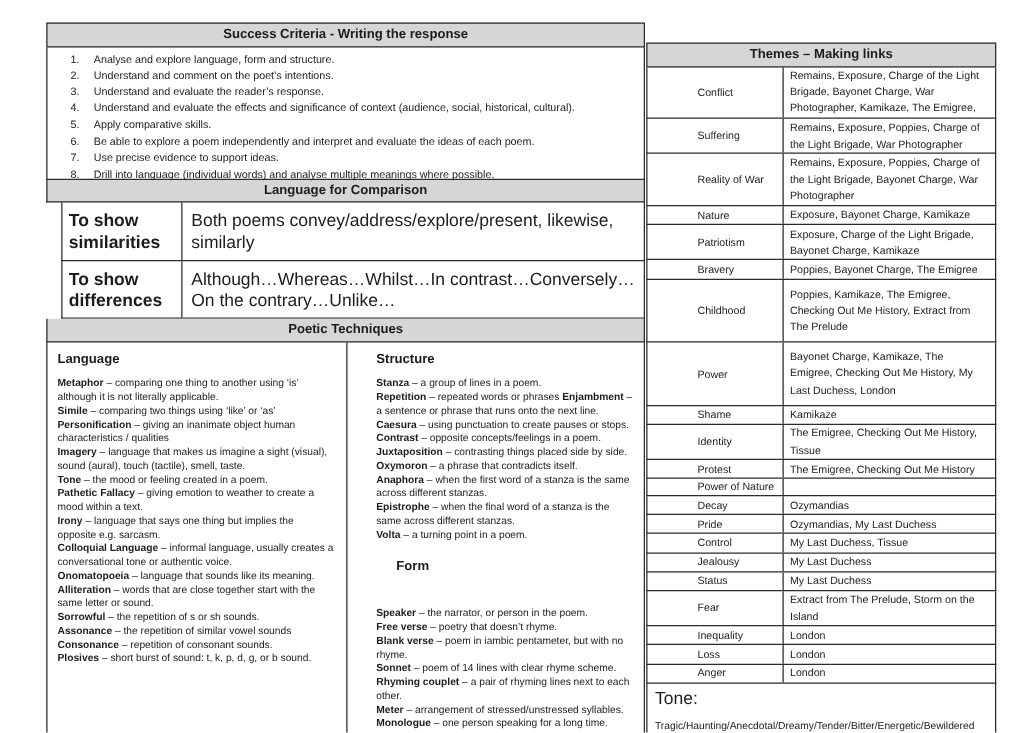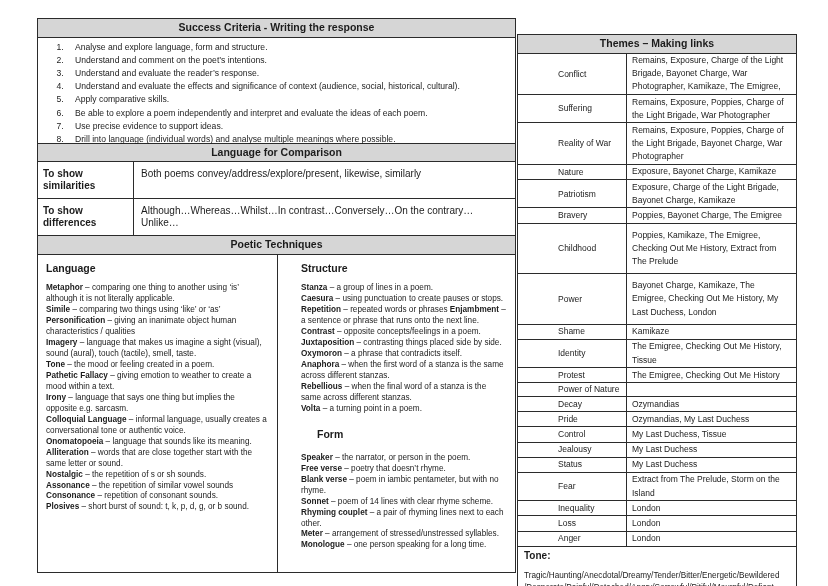--- a/index.html
+++ b/index.html
@@ -22,44 +22,44 @@
 
   
   .sc-body{
     border:1px solid #2b2b2b;border-top:none;height:106px;
     font-size:8.6px;padding:3px 6px 0 0;
   }
   .sc-body ol{margin:1px 0 0 0;padding-left:28px;}
   .sc-body li{margin-bottom:1.6px;padding-left:9px;line-height:1.35;}
 
   
-  .cmp-row{display:flex;border:1px solid #2b2b2b;border-top:none;font-size:10px;}
+  .cmp-row{display:flex;border:1px solid #2b2b2b;border-top:none;font-size:14px;margin-left:12px;}
   .cmp-label{width:96px;font-weight:bold;border-right:1px solid #2b2b2b;padding:6px 5px;line-height:1.2;}
   .cmp-value{flex:1;padding:6px 7px;line-height:1.2;}
 
   
   .pt-cols{display:flex;border:1px solid #2b2b2b;border-top:none;height:318px;gap:15px;}
   .pt-col{padding:5px 9px 0 8px;}
   .pt-col-lang{width:240px;border-right:1px solid #2b2b2b;}
   .pt-col-struct{flex:1;}
   .pt-heading{font-weight:bold;font-size:10.5px;margin:2px 0 9px 0;}
-  .pt-heading.form{margin-top:13px;margin-bottom:13px;padding-left:16px;}
+  .pt-heading.form{margin-top:13px;margin-bottom:27px;padding-left:16px;}
   .term-line{font-size:8.2px;line-height:1.34;}
   .term-line b{font-weight:bold;}
 
   
   .theme-row{display:flex;border:1px solid #2b2b2b;border-top:none;font-size:8.5px;min-height:13.5px;}
   .theme-name{width:73px;border-right:1px solid #2b2b2b;padding:1px 4px;display:flex;align-items:center;line-height:1.25;margin-left:36px;}
   .theme-poems{flex:1;padding:0.5px 5px;line-height:1.55;}
   .theme-row:nth-child(7) .theme-poems,
   .theme-row:nth-child(8) .theme-poems{padding-top:5px;padding-bottom:5px;}
 
   
   .tone-box{border:1px solid #2b2b2b;border-top:none;min-height:83px;padding:3px 6px;}
-  .tone-label{font-weight:bold;font-size:10px;}
+  .tone-label{font-weight:normal;font-size:14px;}
   .tone-text{font-size:8.2px;line-height:1.5;margin-top:9px;}
 </style>
 </head>
 <body>
 
 <div class="page">
 
   <div class="left-col stack">
     <div class="sec-header">Success Criteria - Writing the response</div>
     <div class="sc-body">
@@ -95,36 +95,36 @@
             <div class="term-line"><b>Metaphor</b> – comparing one thing to another using ‘is’ although it is not literally applicable.</div>
             <div class="term-line"><b>Simile</b> – comparing two things using ‘like’ or ‘as’</div>
             <div class="term-line"><b>Personification</b> – giving an inanimate object human characteristics / qualities</div>
             <div class="term-line"><b>Imagery</b> – language that makes us imagine a sight (visual), sound (aural), touch (tactile), smell, taste.</div>
             <div class="term-line"><b>Tone</b> – the mood or feeling created in a poem.</div>
             <div class="term-line"><b>Pathetic Fallacy</b> – giving emotion to weather to create a mood within a text.</div>
             <div class="term-line"><b>Irony</b> – language that says one thing but implies the opposite e.g. sarcasm.</div>
             <div class="term-line"><b>Colloquial Language</b> – informal language, usually creates a conversational tone or authentic voice.</div>
             <div class="term-line"><b>Onomatopoeia</b> – language that sounds like its meaning.</div>
             <div class="term-line"><b>Alliteration</b> – words that are close together start with the same letter or sound.</div>
-            <div class="term-line"><b>Nostalgic</b> – the repetition of s or sh sounds.</div>
+            <div class="term-line"><b>Sorrowful</b> – the repetition of s or sh sounds.</div>
             <div class="term-line"><b>Assonance</b> – the repetition of similar vowel sounds</div>
             <div class="term-line"><b>Consonance</b> – repetition of consonant sounds.</div>
             <div class="term-line"><b>Plosives</b> – short burst of sound: t, k, p, d, g, or b sound.</div>
           </div>
       </div>
       <div class="pt-col pt-col-struct">
         <div class="pt-heading">Structure</div>
         <div id="struct-terms">
             <div class="term-line"><b>Stanza</b> – a group of lines in a poem.</div>
+            <div class="term-line"><b>Repetition</b> – repeated words or phrases <b>Enjambment</b> – a sentence or phrase that runs onto the next line.</div>
             <div class="term-line"><b>Caesura</b> – using punctuation to create pauses or stops.</div>
-            <div class="term-line"><b>Repetition</b> – repeated words or phrases <b>Enjambment</b> – a sentence or phrase that runs onto the next line.</div>
             <div class="term-line"><b>Contrast</b> – opposite concepts/feelings in a poem. <b>Juxtaposition</b> – contrasting things placed side by side.</div>
             <div class="term-line"><b>Oxymoron</b> – a phrase that contradicts itself.</div>
             <div class="term-line"><b>Anaphora</b> – when the first word of a stanza is the same across different stanzas.</div>
-            <div class="term-line"><b>Rebellious</b> – when the final word of a stanza is the same across different stanzas.</div>
+            <div class="term-line"><b>Epistrophe</b> – when the final word of a stanza is the same across different stanzas.</div>
             <div class="term-line"><b>Volta</b> – a turning point in a poem.</div>
           </div>
         <div class="pt-heading form">Form</div>
         <div id="form-terms">
             <div class="term-line"><b>Speaker</b> – the narrator, or person in the poem.</div>
             <div class="term-line"><b>Free verse</b> – poetry that doesn’t rhyme.</div>
             <div class="term-line"><b>Blank verse</b> – poem in iambic pentameter, but with no rhyme.</div>
             <div class="term-line"><b>Sonnet</b> – poem of 14 lines with clear rhyme scheme.</div>
             <div class="term-line"><b>Rhyming couplet</b> – a pair of rhyming lines next to each other.</div>
             <div class="term-line"><b>Meter</b> – arrangement of stressed/unstressed syllables.</div>

